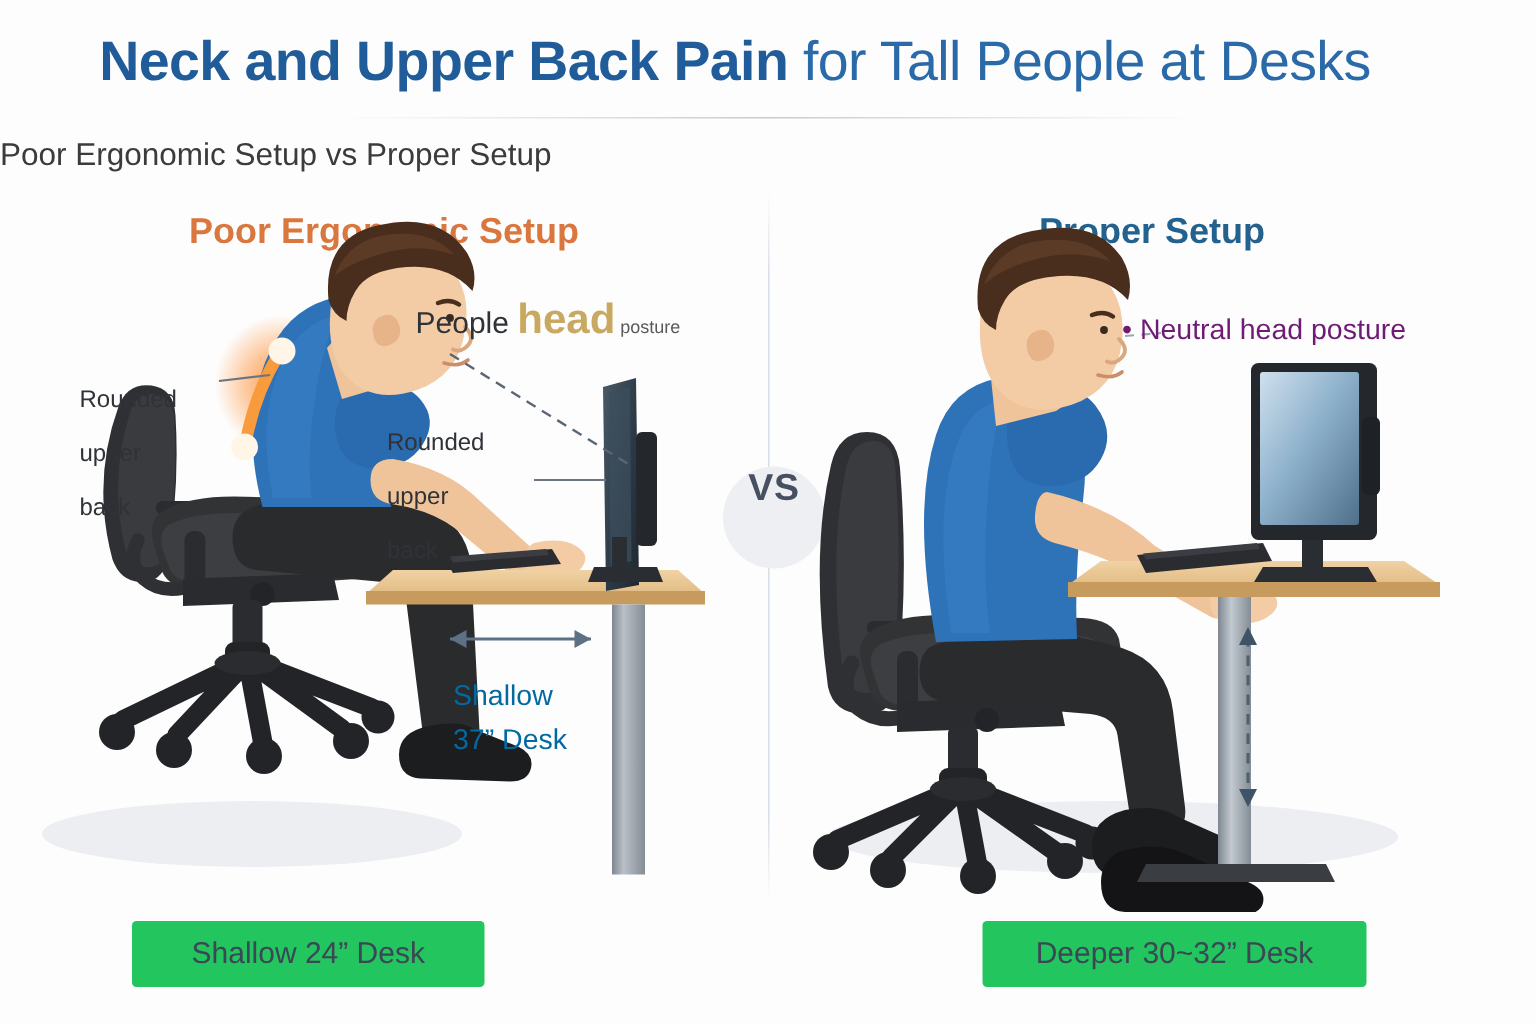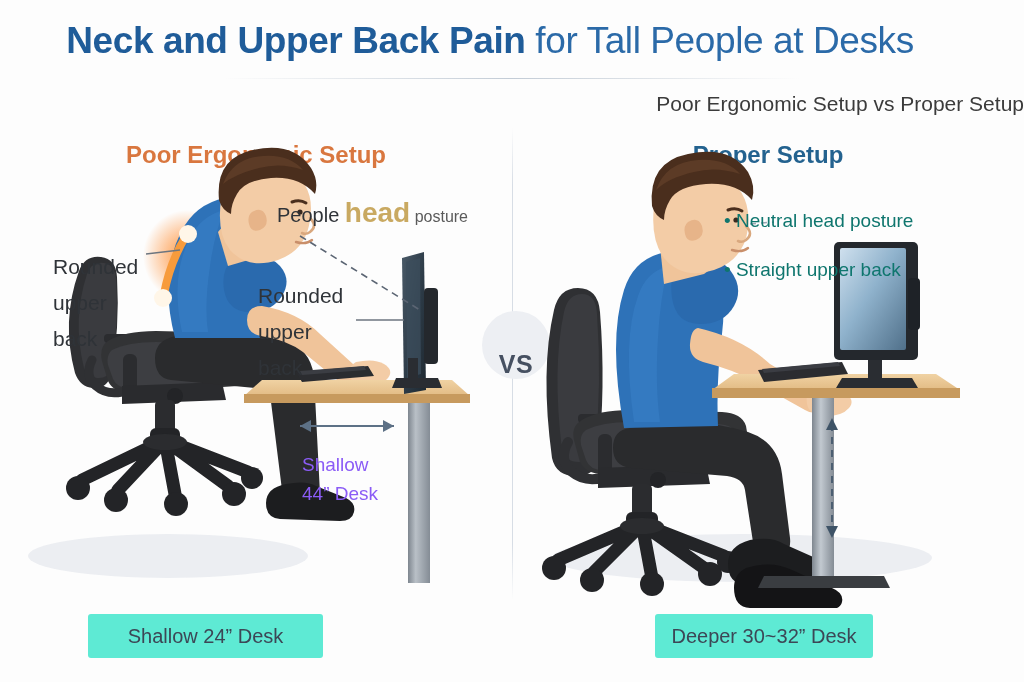--- a/index.html
+++ b/index.html
@@ -15,63 +15,63 @@
     position:absolute;left:0;top:20px;width:980px;text-align:center;
     font-size:37px;letter-spacing:-0.4px;color:#1f5c99;white-space:nowrap;
   }
   .title .b{font-weight:bold;}
   .title .r{font-weight:normal;color:#2b6aa8;}
   .title-rule{
     position:absolute;left:224px;top:78px;width:576px;height:1px;
     background:linear-gradient(to right,rgba(190,200,210,0),#c3ccd6,rgba(190,200,210,0));
   }
   .subtitle{
-    position:absolute;left:0;top:92px;width:1024px;text-align:right;
+    position:absolute;left:0;top:92px;width:1024px;text-align:left;
     font-size:21px;color:#3b3b3b;
   }
 
   
   .divider{
     position:absolute;left:512px;top:128px;width:1.4px;height:472px;
     background:linear-gradient(to bottom,rgba(200,208,218,0),#d7dde5 12%,#d7dde5 88%,rgba(200,208,218,0));
   }
   .vs-badge{
     position:absolute;left:482px;top:311px;width:68px;height:68px;border-radius:50%;
-    background:#edeff3;display:flex;align-items:flex-end;justify-content:center;
+    background:#edeff3;display:flex;align-items:flex-start;justify-content:center;
   }
   .vs-badge span{font-size:25px;font-weight:bold;color:#465061;letter-spacing:0.5px;}
 
   
   .panel-h{position:absolute;font-size:24px;font-weight:bold;white-space:nowrap;}
   .panel-h.poor{left:0;top:141px;width:512px;text-align:center;color:#d9773f;}
   .panel-h.proper{left:512px;top:141px;width:512px;text-align:center;color:#23628f;}
 
   
   .lbl{position:absolute;color:#2f3338;white-space:nowrap;}
   .lbl-forward{left:277px;top:197px;font-size:20px;}
   .lbl-forward .head{color:#c9a961;font-weight:bold;font-size:28px;}
-  .lbl-forward .post{color:#5a5a5a;font-size:16px;}
-
-  .lbl-stack{position:absolute;font-size:21px;color:#2f3338;line-height:36px;}
+  .lbl-forward .post{color:#5a5a5a;font-size:12px;}
+
+  .lbl-stack{position:absolute;font-size:16px;color:#2f3338;line-height:36px;}
   .lbl-rounded-left{left:53px;top:249px;text-align:left;}
   .lbl-rounded-mid{left:258px;top:278px;text-align:left;}
 
-  .bullets{position:absolute;left:724px;top:196px;font-size:19px;color:#0f766e;line-height:49px;}
+  .bullets{position:absolute;left:748px;top:196px;font-size:19px;color:#701a75;line-height:49px;}
   .bullets div{white-space:nowrap;}
 
-  .dim-label{position:absolute;left:302px;top:450px;font-size:19px;color:#8b5cf6;line-height:29px;}
+  .dim-label{position:absolute;left:302px;top:450px;font-size:19px;color:#0369a1;line-height:29px;}
 
   
   .chip{
-    position:absolute;height:44px;background:#5eead4;border-radius:3px;
+    position:absolute;height:44px;background:#22c55e;border-radius:3px;
     display:flex;align-items:center;justify-content:center;
     font-size:20px;color:#3c4756;white-space:nowrap;
   }
   .chip.left{left:88px;top:614px;width:235px;}
-  .chip.right{left:655px;top:614px;width:218px;}
+  .chip.right{left:655px;top:614px;width:256px;}
 
   
   .blk{position:absolute;}
 </style>
 </head>
 <body>
 
 <div class="stage">
 
   <div class="title">
@@ -307,24 +307,23 @@
   </div>
 
   <div class="lbl-stack lbl-rounded-mid">
     <div>Rounded</div>
     <div>upper</div>
     <div>back</div>
   </div>
 
   <div class="dim-label">
     <div>Shallow</div>
-    <div>44” Desk</div>
+    <div>37” Desk</div>
   </div>
 
   <div class="bullets">
     <div>• Neutral head posture</div>
-    <div>• Straight upper back</div>
   </div>
 
   <div class="chip left">Shallow 24” Desk</div>
   <div class="chip right">Deeper 30~32” Desk</div>
 
 </div>
 
 </body></html>

